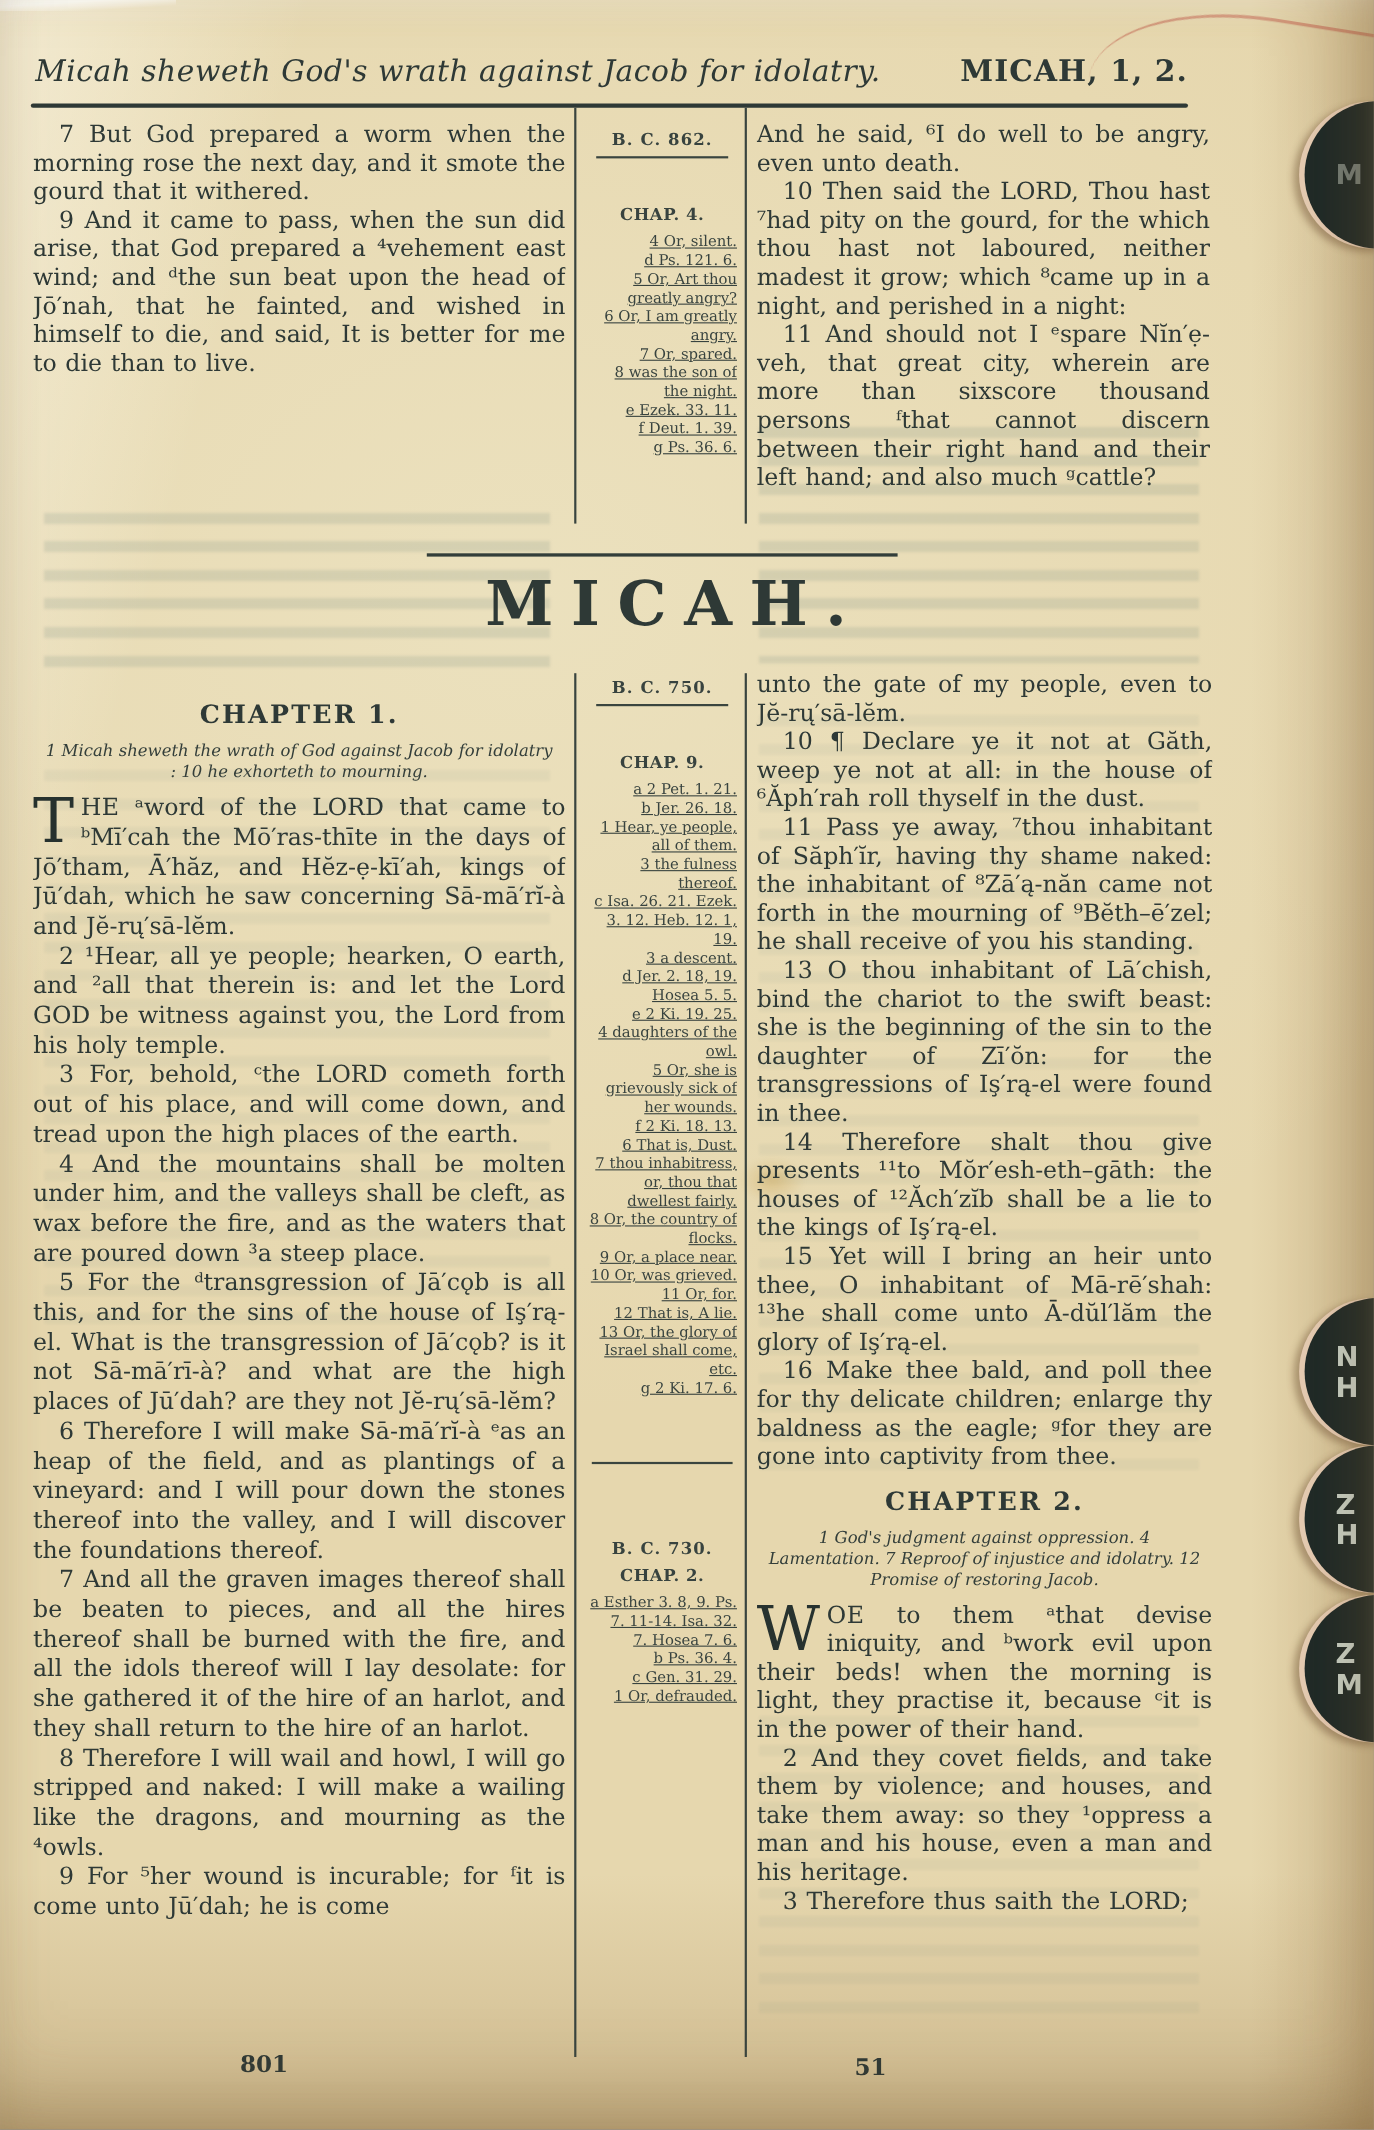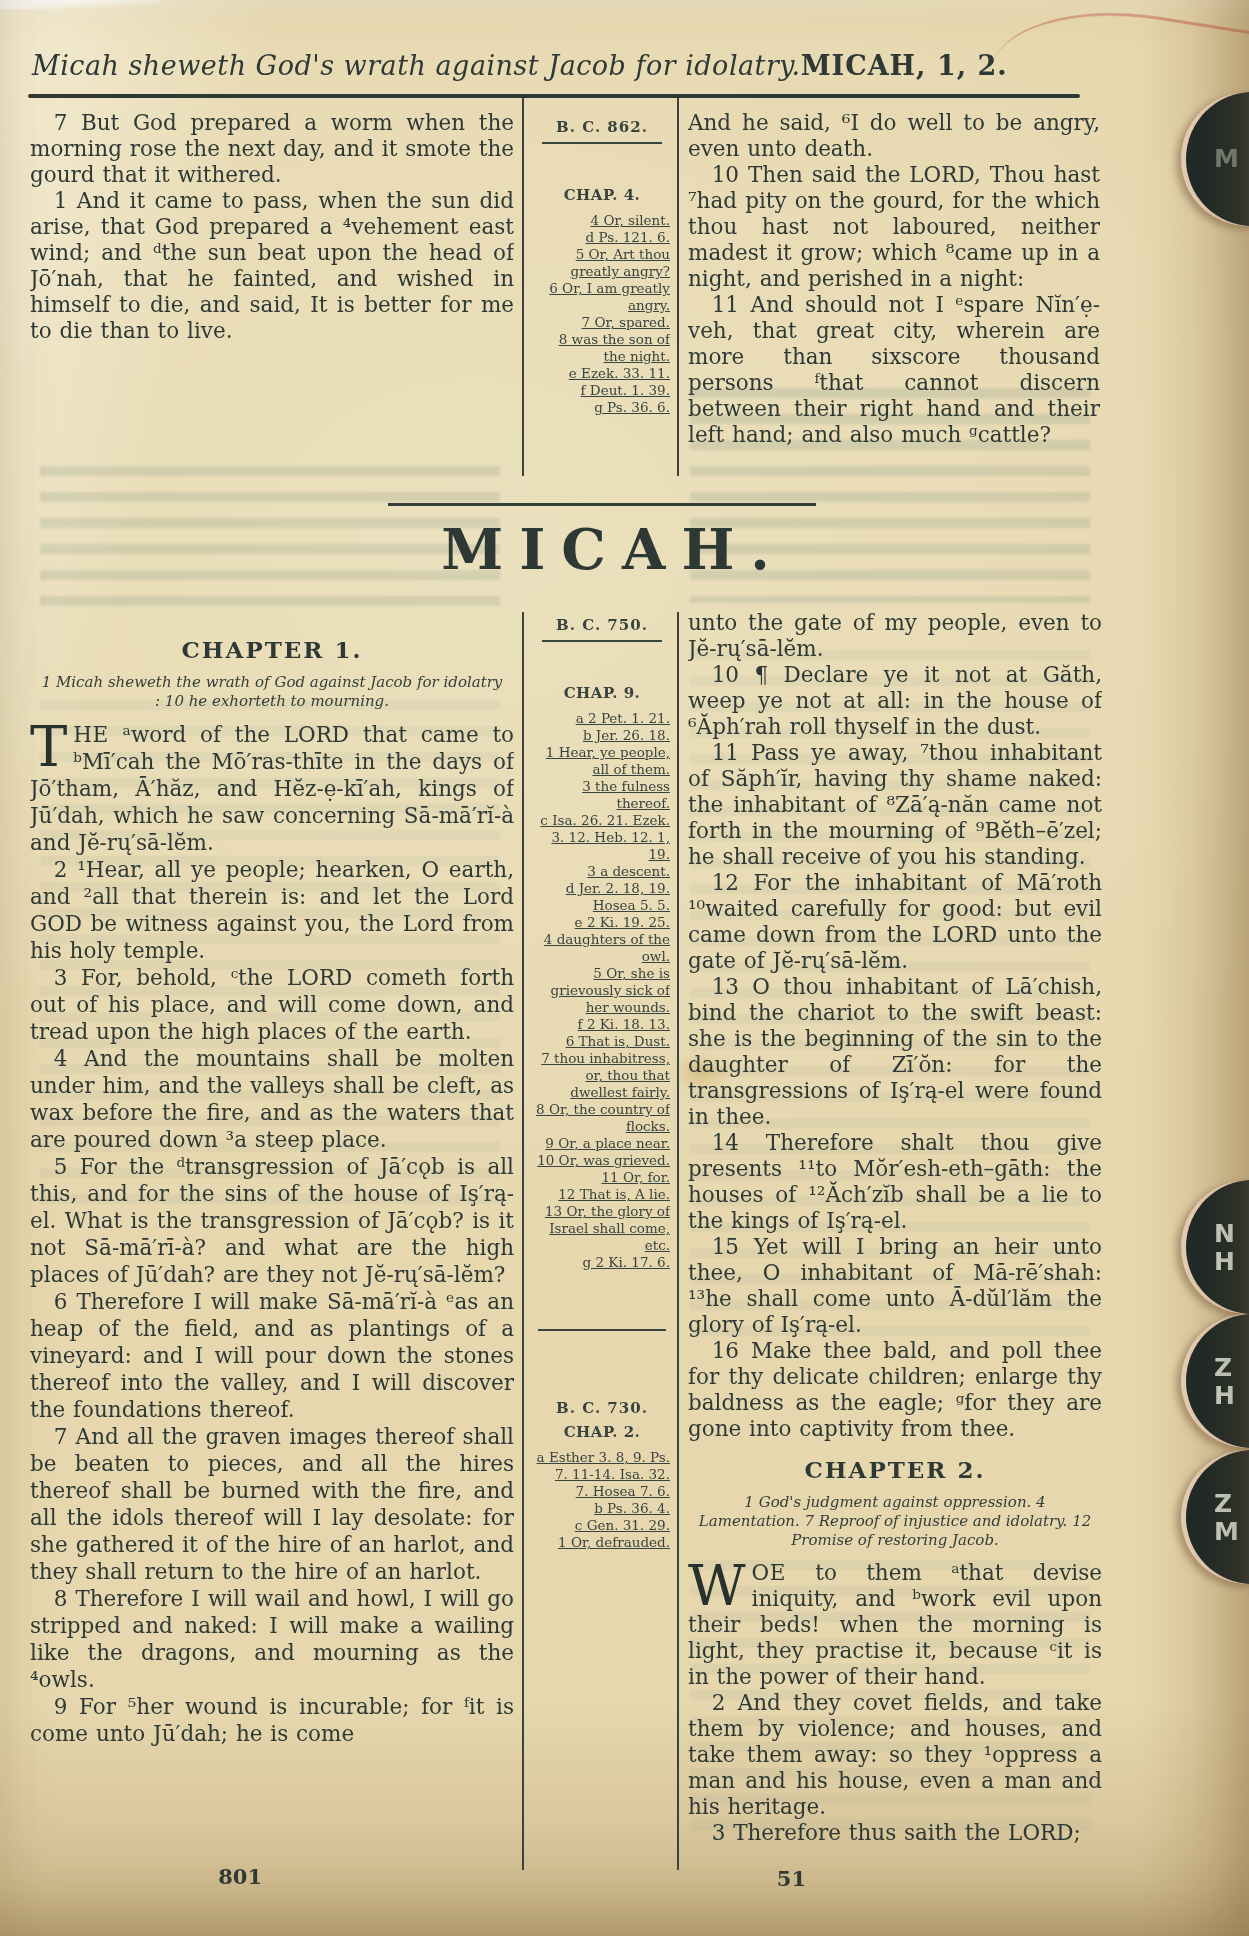--- a/index.html
+++ b/index.html
@@ -27,21 +27,21 @@
     border-top:3px solid rgba(190,85,70,.5);border-top-left-radius:55% 80px;
     transform:rotate(9deg);filter:blur(.6px);}
   .ghost{position:absolute;pointer-events:none;
     background:repeating-linear-gradient(180deg, rgba(105,130,120,.17) 0 10px, rgba(105,130,120,0) 10px 26px);
     filter:blur(1.3px);}
   .faint{opacity:.45;}
   .stain1{position:absolute;left:672px;top:1052px;width:60px;height:42px;border-radius:50%;
     background:radial-gradient(ellipse at center, rgba(195,150,60,.35), rgba(195,150,60,0) 70%);filter:blur(2px);}
 
   .running-head{position:absolute;top:50px;left:32px;width:1048px;display:flex;
-    justify-content:flex-start;align-items:baseline;}
+    justify-content:space-between;align-items:baseline;}
   .rh-title{font-style:italic;font-size:27px;letter-spacing:.5px;}
   .rh-ref{font-weight:bold;font-size:27px;letter-spacing:1px;}
   .head-rule{position:absolute;top:94px;left:28px;width:1052px;height:4px;background:#2e3936;border-radius:2px;}
 
   .vrule{position:absolute;width:2px;background:#39443f;}
   .vr-top-l{left:522px;top:98px;height:378px;}
   .vr-top-r{left:677px;top:98px;height:378px;}
   .vr-main-l{left:522px;top:612px;height:1258px;}
   .vr-main-r{left:677px;top:612px;height:1258px;}
 
@@ -104,21 +104,21 @@
   <div class="stain1"></div>
 
   <header class="running-head">
     <span class="rh-title">Micah sheweth God's wrath against Jacob for idolatry.</span>
     <span class="rh-ref">MICAH, 1, 2.</span>
   </header>
   <div class="head-rule"></div>
 
   <section class="col top-left">
     <p class="verse">7 But God prepared a worm when the morning rose the next day, and it smote the gourd that it withered.</p>
-    <p class="verse">1 And it came to pass, when the sun did arise, that God prepared a ⁴vehement east wind; and ᵈthe sun beat upon the head of Jō′nah, that he fainted, and wished in himself to die, and said, It is better for me to die than to live.</p>
+    <p class="verse">9 And it came to pass, when the sun did arise, that God prepared a ⁴vehement east wind; and ᵈthe sun beat upon the head of Jō′nah, that he fainted, and wished in himself to die, and said, It is better for me to die than to live.</p>
   </section>
 
   <div class="vrule vr-top-l"></div>
 
   <section class="notes top-notes">
     <div class="bc">B. C. 862.</div>
     <div class="bc-rule"></div>
     <div class="chap-label">CHAP. 4.</div>
     <div class="note">4 Or, silent.</div>
     <div class="note">d Ps. 121. 6.</div>
@@ -193,21 +193,20 @@
     <div class="note">c Gen. 31. 29.</div>
     <div class="note">1 Or, defrauded.</div>
   </section>
 
   <div class="vrule vr-main-r"></div>
 
   <section class="col main-right">
     <p class="verse noindent">unto the gate of my people, even to Jĕ-rų′sā-lĕm.</p>
     <p class="verse">10 ¶ Declare ye it not at Găth, weep ye not at all: in the house of ⁶Ăph′rah roll thyself in the dust.</p>
     <p class="verse">11 Pass ye away, ⁷thou inhabitant of Săph′ĭr, having thy shame naked: the inhabitant of ⁸Zā′ą-năn came not forth in the mourning of ⁹Bĕth–ē′zel; he shall receive of you his standing.</p>
-    <p class="verse">12 For the inhabitant of Mā′roth ¹⁰waited carefully for good: but evil came down from the LORD unto the gate of Jĕ-rų′sā-lĕm.</p>
     <p class="verse">13 O thou inhabitant of Lā′chish, bind the chariot to the swift beast: she is the beginning of the sin to the daughter of Zī′ŏn: for the transgressions of Iş′rą-el were found in thee.</p>
     <p class="verse">14 Therefore shalt thou give presents ¹¹to Mŏr′esh-eth–gāth: the houses of ¹²Ăch′zĭb shall be a lie to the kings of Iş′rą-el.</p>
     <p class="verse">15 Yet will I bring an heir unto thee, O inhabitant of Mā-rē′shah: ¹³he shall come unto Ā-dŭl′lăm the glory of Iş′rą-el.</p>
     <p class="verse">16 Make thee bald, and poll thee for thy delicate children; enlarge thy baldness as the eagle; ᵍfor they are gone into captivity from thee.</p>
     <h2 class="chapter-head">CHAPTER 2.</h2>
     <p class="chapter-summary">1 God's judgment against oppression. 4 Lamentation. 7 Reproof of injustice and idolatry. 12 Promise of restoring Jacob.</p>
     <p class="verse dropver">
       <span class="dropcap">W</span><span class="smallhead">OE</span><span> to them ᵃthat devise iniquity, and ᵇwork evil upon their beds! when the morning is light, they practise it, because ᶜit is in the power of their hand.</span>
     </p>
     <p class="verse">2 And they covet fields, and take them by violence; and houses, and take them away: so they ¹oppress a man and his house, even a man and his heritage.</p>

